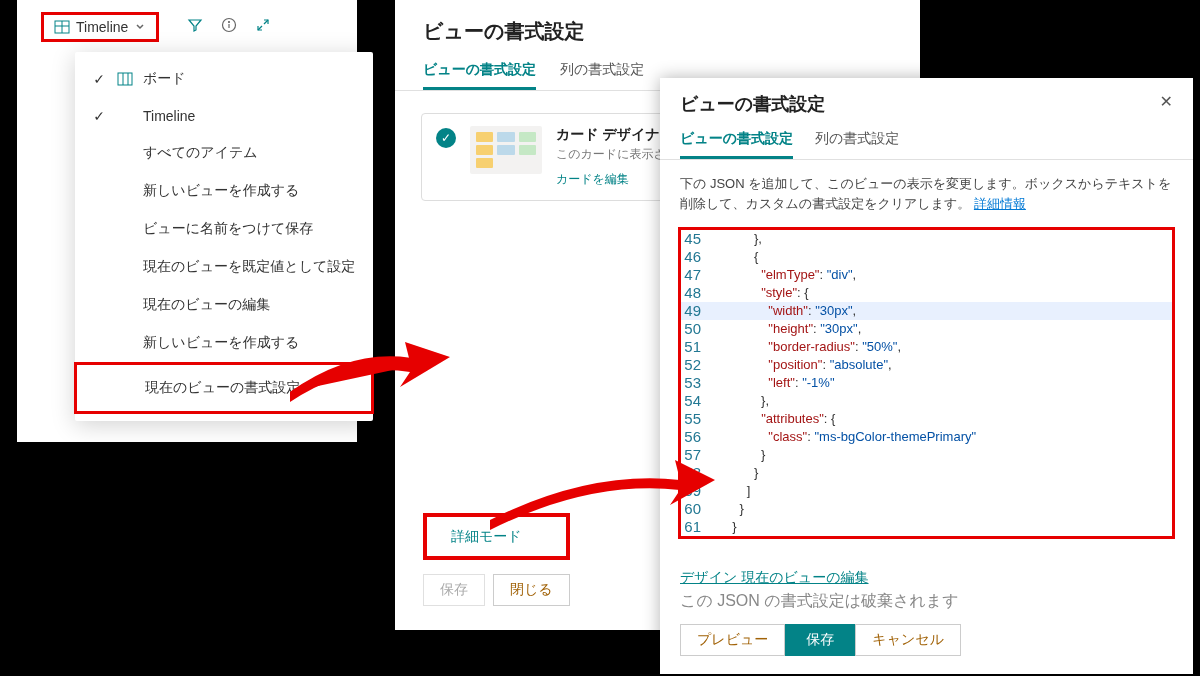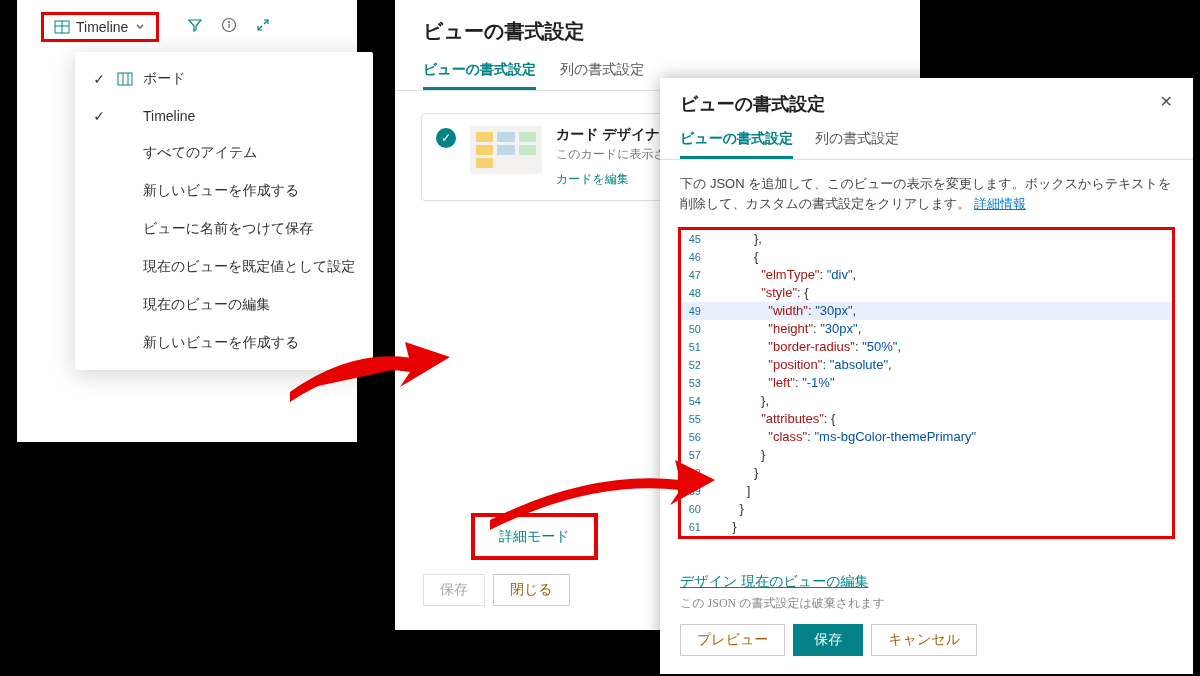--- a/index.html
+++ b/index.html
@@ -62,21 +62,21 @@
     .c1 { background: #f7d070; } .c2 { background: #bcd9ea; } .c3 { background: #c5e8c5; }
     .cd-body { flex: 1; }
     .cd-body h4 { font-size: 14px; font-weight: 600; color: #222; }
     .cd-body p { font-size: 12px; color: #777; margin: 2px 0 6px; }
     .cd-body a { font-size: 12px; color: #038387; text-decoration: none; margin-top: 15px; }
 
     .p2-footer {
       position: absolute; bottom: 0; left: 0; right: 0;
       padding: 14px 28px 24px; display: flex; align-items: center; gap: 14px;
     }
-    .link-box { border: 4px solid #e60000; padding: 10px 24px; margin-left: 48px; }
+    .link-box { border: 4px solid #e60000; padding: 10px 24px; }
     .adv-link { color: #038387; font-size: 14px; }
     .btn { border: 1px solid #ccc; background: #fff; padding: 6px 16px; font-size: 14px; color: #a16207; }
     .btn:disabled { color: #aaa; border-color: #e0e0e0; }
 
     
     .panel3 {
       position: absolute; left: 660px; top: 78px; width: 533px; height: 596px; background: #fff;
       box-shadow: 0 0 16px rgba(0,0,0,.3);
     }
     .p3-head { display: flex; justify-content: space-between; align-items: flex-start; padding: 14px 20px 6px; }
@@ -86,31 +86,31 @@
     .p3-tab { padding: 8px 0; font-size: 14px; color: #555; border-bottom: 3px solid transparent; }
     .p3-tab.active { color: #038387; border-bottom-color: #038387; font-weight: 600; }
     .p3-desc { padding: 14px 20px; font-size: 13px; color: #444; line-height: 1.5; }
     .p3-desc a { color: #0078d4; }
 
     .code-box {
       margin: 0 18px; border: 3px solid #e60000; height: 312px; overflow: auto;
       font-family: Consolas, monospace; font-size: 13px; position: relative; background: #fff;
     }
     .code-line { display: flex; min-height: 18px; line-height: 18px; }
-    .ln { width: 30px; text-align: right; color: #237893; padding-right: 10px; user-select: none; font-size: 11px; }
+    .ln { width: 30px; text-align: right; color: #237893; padding-right: 10px; user-select: none; font-size: 15px; }
     .gutter { width: 14px; }
     .code { white-space: pre; color: #333; }
     .kw { color: #a31515; } 
     .str { color: #0451a5; }
     .cursor-hl { background: #e8f0fe; }
 
     .p3-foot { position: absolute; bottom: 0; left: 0; right: 0; padding: 12px 20px 18px; }
     .p3-foot a { color: #038387; font-size: 14px; display: block; margin-bottom: 4px; }
-    .p3-foot span { font-size: 12px; color: #888; display: block; margin-bottom: 12px; font-family: Liberation Serif, serif; }
-    .p3-btns { display: flex; gap: 8px; }
+    .p3-foot span { font-size: 16px; color: #888; display: block; margin-bottom: 12px; }
+    .p3-btns { display: flex; gap: 0; }
     .btn-primary { background: #038387; color: #fff; border: 1px solid #038387; padding: 6px 20px; font-size: 14px; }
 
     
     .arrow1, .arrow2 { position: absolute; pointer-events: none; }
     .arrow1 { left: 280px; top: 332px; width: 180px; height: 100px; }
     .arrow2 { left: 480px; top: 440px; width: 240px; height: 110px; }
   </style>
 </head>
 <body>
 
@@ -189,20 +189,25 @@
     <div class="dropdown-item">
       <span class="check"></span>
         <span style="width:16px"></span>
       <span>現在のビューの編集</span>
     </div>
     <div class="dropdown-item">
       <span class="check"></span>
         <span style="width:16px"></span>
       <span>新しいビューを作成する</span>
     </div>
+    <div class="dropdown-item dropdown-highlight">
+      <span class="check"></span>
+        <span style="width:16px"></span>
+      <span>現在のビューの書式設定</span>
+    </div>
   </div>
 </div>
 
 <div class="panel2">
   <div class="p2-title">ビューの書式設定</div>
   <div class="tabs">
     <div class="tab active">ビューの書式設定</div>
     <div class="tab">列の書式設定</div>
   </div>
   <div class="card-designer">

